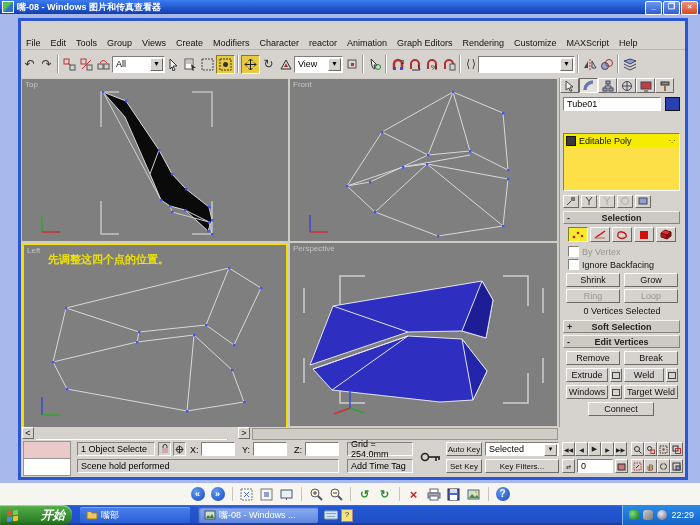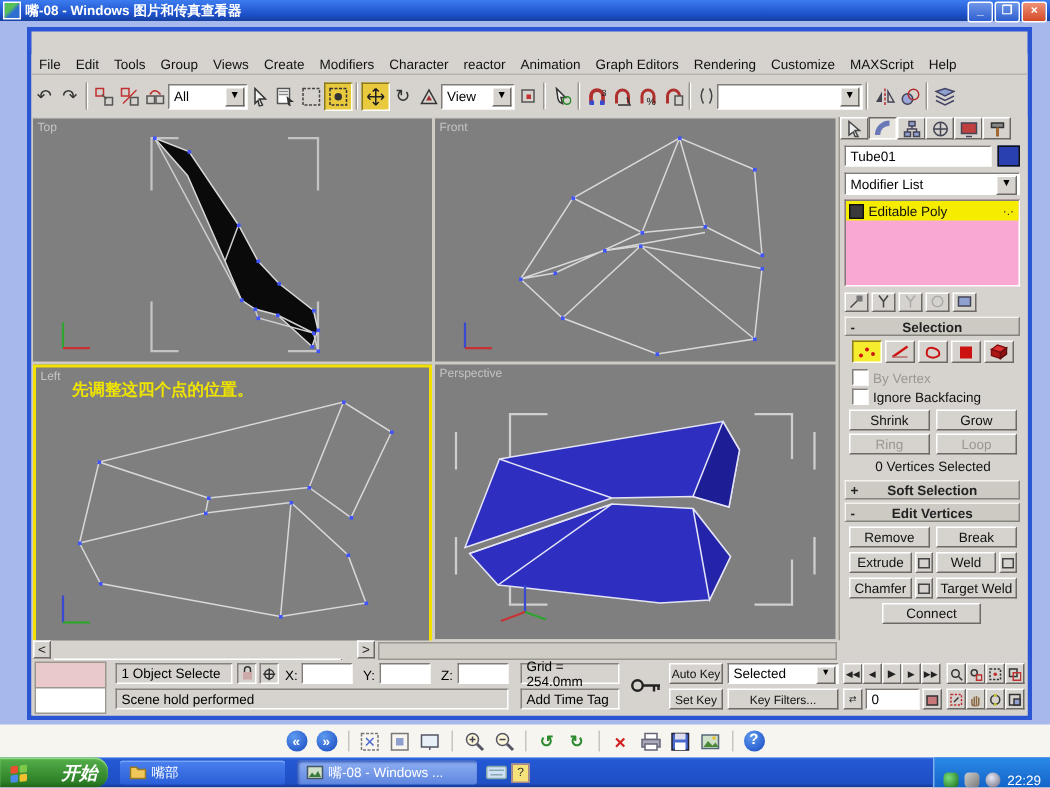--- a/index.html
+++ b/index.html
@@ -62,21 +62,21 @@
   
   .viewer-toolbar{left:0;top:483px;width:700px;height:22px;background:#f6f5f0;display:flex;align-items:center;justify-content:center;gap:4px;}
   .vicon{width:16px;height:16px;display:flex;align-items:center;justify-content:center;font-size:11px;}
   .vsep{width:1px;height:14px;background:#c8c5be;margin:0 2px;}
   .bluecirc{width:14px;height:14px;border-radius:50%;background:radial-gradient(circle at 35% 30%,#5e9af0,#1748c0);color:#fff;font-size:9px;line-height:14px;text-align:center;font-weight:bold;}
   
   .taskbar{left:0;top:505px;width:700px;height:20px;background:linear-gradient(180deg,#3a77e8 0%,#2458d4 8%,#1f4fc4 86%,#15368e 100%);display:flex;align-items:center;}
   .startbtn{height:20px;width:72px;background:linear-gradient(180deg,#55b04a,#2e8028 80%,#1d6418);border-radius:0 9px 9px 0;display:flex;align-items:center;color:#fff;font-weight:bold;font-style:italic;font-size:12px;gap:21px;padding-left:6px;box-sizing:border-box;box-shadow:inset 0 1px 1px #9fe092;}
   .taskbtn{height:16px;margin-left:8px;display:flex;align-items:center;gap:3px;color:#fff;font-size:9px;padding:0 6px;border-radius:2px;background:linear-gradient(180deg,#4a80ee,#2a5ed8);box-shadow:inset 0 1px 0 #7aa4f4;width:110px;box-sizing:border-box;white-space:nowrap;overflow:hidden;}
   .taskbtn.active{background:linear-gradient(180deg,#8fb0f2,#5f86e0);box-shadow:inset 1px 1px 2px #2a4eb0;width:120px;}
-  .tray{margin-left:auto;height:20px;display:flex;align-items:flex-end;background:linear-gradient(180deg,#2a8ae8,#1464c8);border-left:1px solid #7fb4f0;padding:0 6px 0 6px;gap:4px;color:#fff;font-size:9px;}
+  .tray{margin-left:auto;height:20px;display:flex;align-items:center;background:linear-gradient(180deg,#2a8ae8,#1464c8);border-left:1px solid #7fb4f0;padding:0 6px 0 6px;gap:4px;color:#fff;font-size:9px;}
   .trayicon{width:10px;height:10px;border-radius:3px;}
   .langicons{display:flex;align-items:center;gap:3px;margin-left:6px;}
 </style>
 </head>
 <body>
 
 <div class="screen">
 
   <div class="abs viewer-titlebar">
     <span class="vt-icon"></span>
@@ -404,26 +404,22 @@
                 <line x1="6" y1="5" x2="6" y2="11" stroke="#a06a32" stroke-width="2"></line>
               </svg>
             </span>
         </div>
 
         <div class="abs fld" style="left:3px;top:19px;width:98px;height:14px;display:flex;align-items:center;padding-left:3px;">
             <span>Tube01</span>
           </div>
         <div class="abs" style="left:105px;top:19px;width:15px;height:14px;background:#2840b0;border:1px solid #111;box-sizing:border-box;"></div>
 
-        <div class="abs fld" style="left:3px;top:37px;width:117px;height:15px;display:flex;align-items:center;padding-left:3px;position:absolute;">
-          <span>Modifier List</span>
-          <span style="position:absolute;right:1px;top:1px;width:12px;height:11px;background:#d6d3ce;border:1px solid;border-color:#fff #6d6a65 #6d6a65 #fff;font-size:7px;line-height:10px;text-align:center;">▼</span>
-        </div>
-
-        <div class="abs fld" style="left:3px;top:55px;width:117px;height:58px;background:#f9a8d4;">
+
+        <div class="abs fld" style="left:3px;top:55px;width:117px;height:58px;background:#fde047;">
           <div style="height:13px;background:#f6ec00;display:flex;align-items:center;gap:3px;padding-left:2px;position:relative;">
             <span style="width:8px;height:8px;background:#3a3a3a;border:1px solid #111;"></span>
             <span style="font-size:9px;color:#111;">Editable Poly</span>
             <span style="position:absolute;right:3px;top:2px;color:#333;font-size:8px;">·.·</span>
           </div>
         </div>
 
         <div class="abs" style="left:3px;top:116px;width:117px;height:14px;display:flex;gap:2px;align-items:center;">
           <span class="soicon" style="width:16px;height:13px;position:static;">
               <svg width="10" height="10">
@@ -538,21 +534,21 @@
         <div class="sqbtn" style="left:50px;top:290px;">
             <i></i>
           </div>
         <div class="pbtn" style="left:64px;top:290px;width:40px;">
             <span>Weld</span>
           </div>
         <div class="sqbtn" style="left:106px;top:290px;">
             <i></i>
           </div>
         <div class="pbtn" style="left:6px;top:307px;width:42px;">
-            <span>Chamfer</span>
+            <span>Windows</span>
           </div>
         <div class="sqbtn" style="left:50px;top:307px;">
             <i></i>
           </div>
         <div class="pbtn" style="left:64px;top:307px;width:54px;">
             <span>Target Weld</span>
           </div>
         <div class="pbtn" style="left:28px;top:324px;width:66px;justify-content:center;">
             <span>Connect</span>
           </div>

